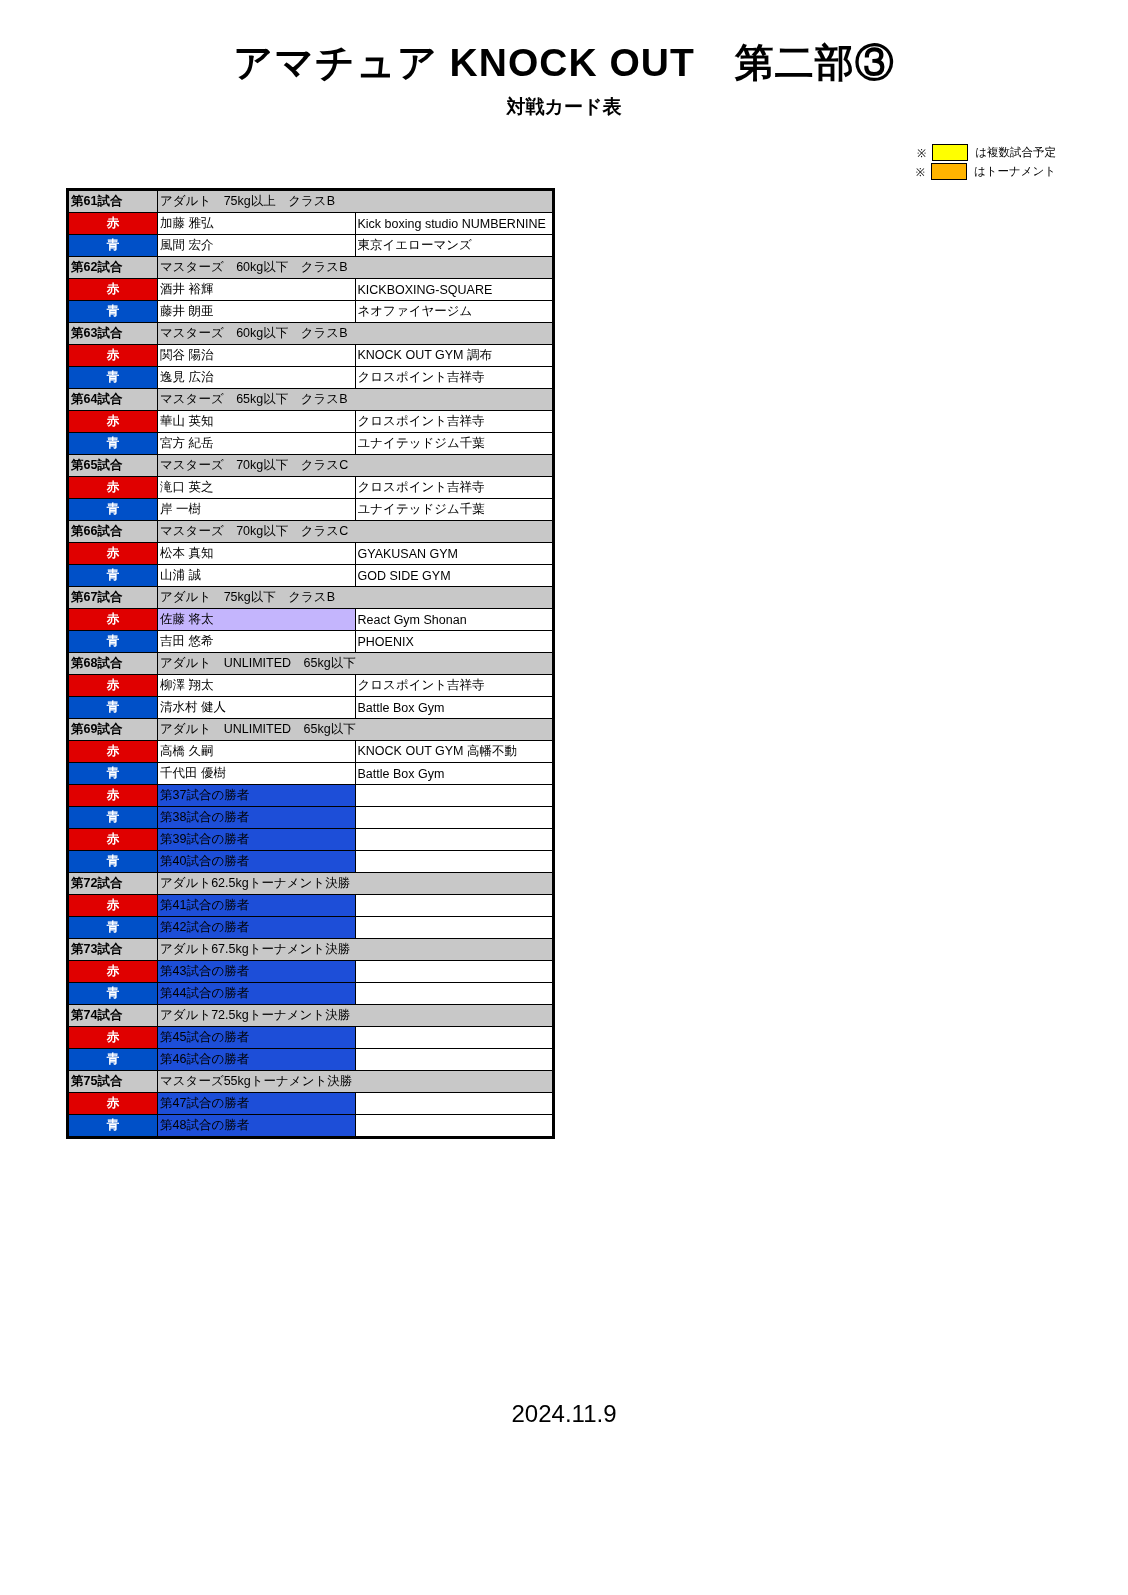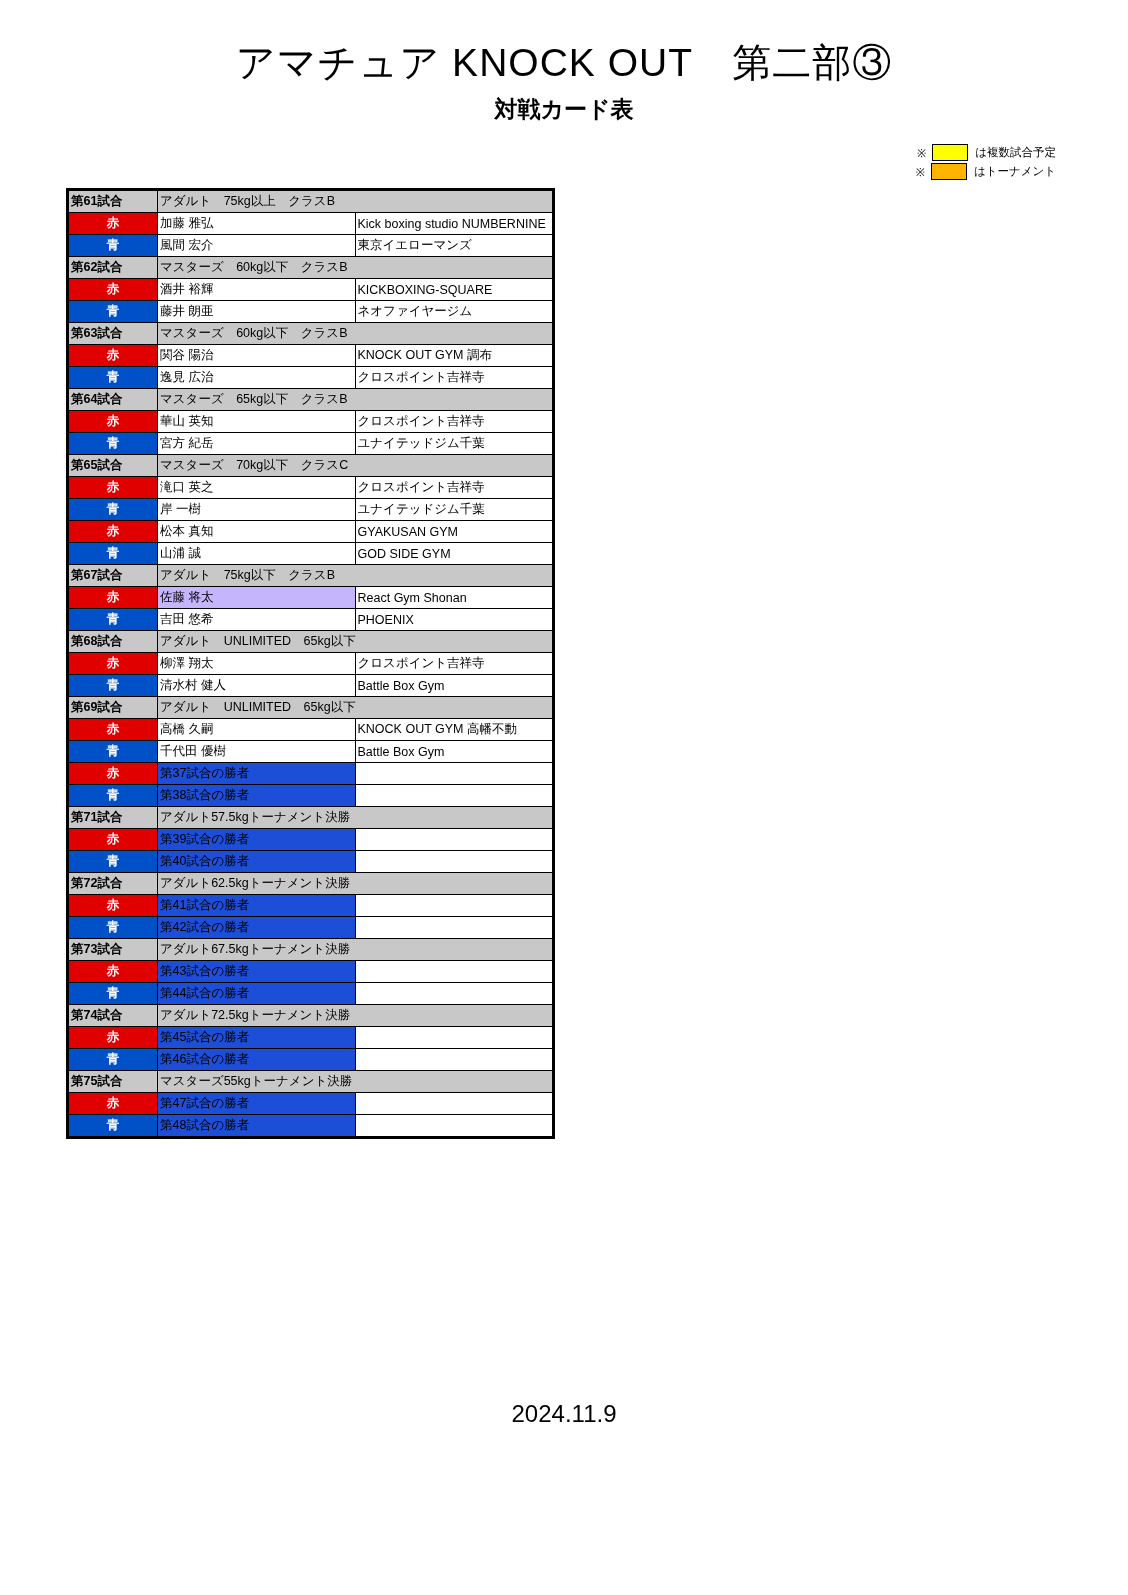--- a/index.html
+++ b/index.html
@@ -10,28 +10,28 @@
   body {
     width: 1128px;
     height: 1595px;
     position: relative;
     font-family: "Liberation Sans", sans-serif;
     color: #000000;
   }
   .title-main {
     text-align: center;
     font-size: 39px;
-    font-weight: normal;
+    font-weight: bold;
     letter-spacing: 1px;
     margin-top: 42px;
     line-height: 1.1;
   }
   .title-sub {
     text-align: center;
-    font-size: 23px;
+    font-size: 19px;
     font-weight: bold;
     margin-top: 12px;
     line-height: 1.1;
   }
   .legend {
     position: absolute;
     right: 72px;
     top: 143px;
     font-size: 11.5px;
   }
@@ -210,20 +210,24 @@
         <tr>
           <td class="corner red">赤</td>
           <td class="fighter">滝口 英之</td>
           <td class="gym">クロスポイント吉祥寺</td>
         </tr>
         <tr>
           <td class="corner blue">青</td>
           <td class="fighter">岸 一樹</td>
           <td class="gym">ユナイテッドジム千葉</td>
         </tr>
+        <tr class="bout-head">
+          <td class="bout-no">第66試合</td>
+          <td class="bout-class" colspan="2">マスターズ　70kg以下　クラスC</td>
+        </tr>
         <tr>
           <td class="corner red">赤</td>
           <td class="fighter">松本 真知</td>
           <td class="gym">GYAKUSAN GYM</td>
         </tr>
         <tr>
           <td class="corner blue">青</td>
           <td class="fighter">山浦 誠</td>
           <td class="gym">GOD SIDE GYM</td>
         </tr>
@@ -271,24 +275,20 @@
         </tr>
         <tr>
           <td class="corner red">赤</td>
           <td class="fighter hl-orange">第37試合の勝者</td>
           <td class="gym"></td>
         </tr>
         <tr>
           <td class="corner blue">青</td>
           <td class="fighter hl-orange">第38試合の勝者</td>
           <td class="gym"></td>
-        </tr>
-        <tr class="bout-head">
-          <td class="bout-no">第71試合</td>
-          <td class="bout-class" colspan="2">アダルト57.5kgトーナメント決勝</td>
         </tr>
         <tr>
           <td class="corner red">赤</td>
           <td class="fighter hl-orange">第39試合の勝者</td>
           <td class="gym"></td>
         </tr>
         <tr>
           <td class="corner blue">青</td>
           <td class="fighter hl-orange">第40試合の勝者</td>
           <td class="gym"></td>

